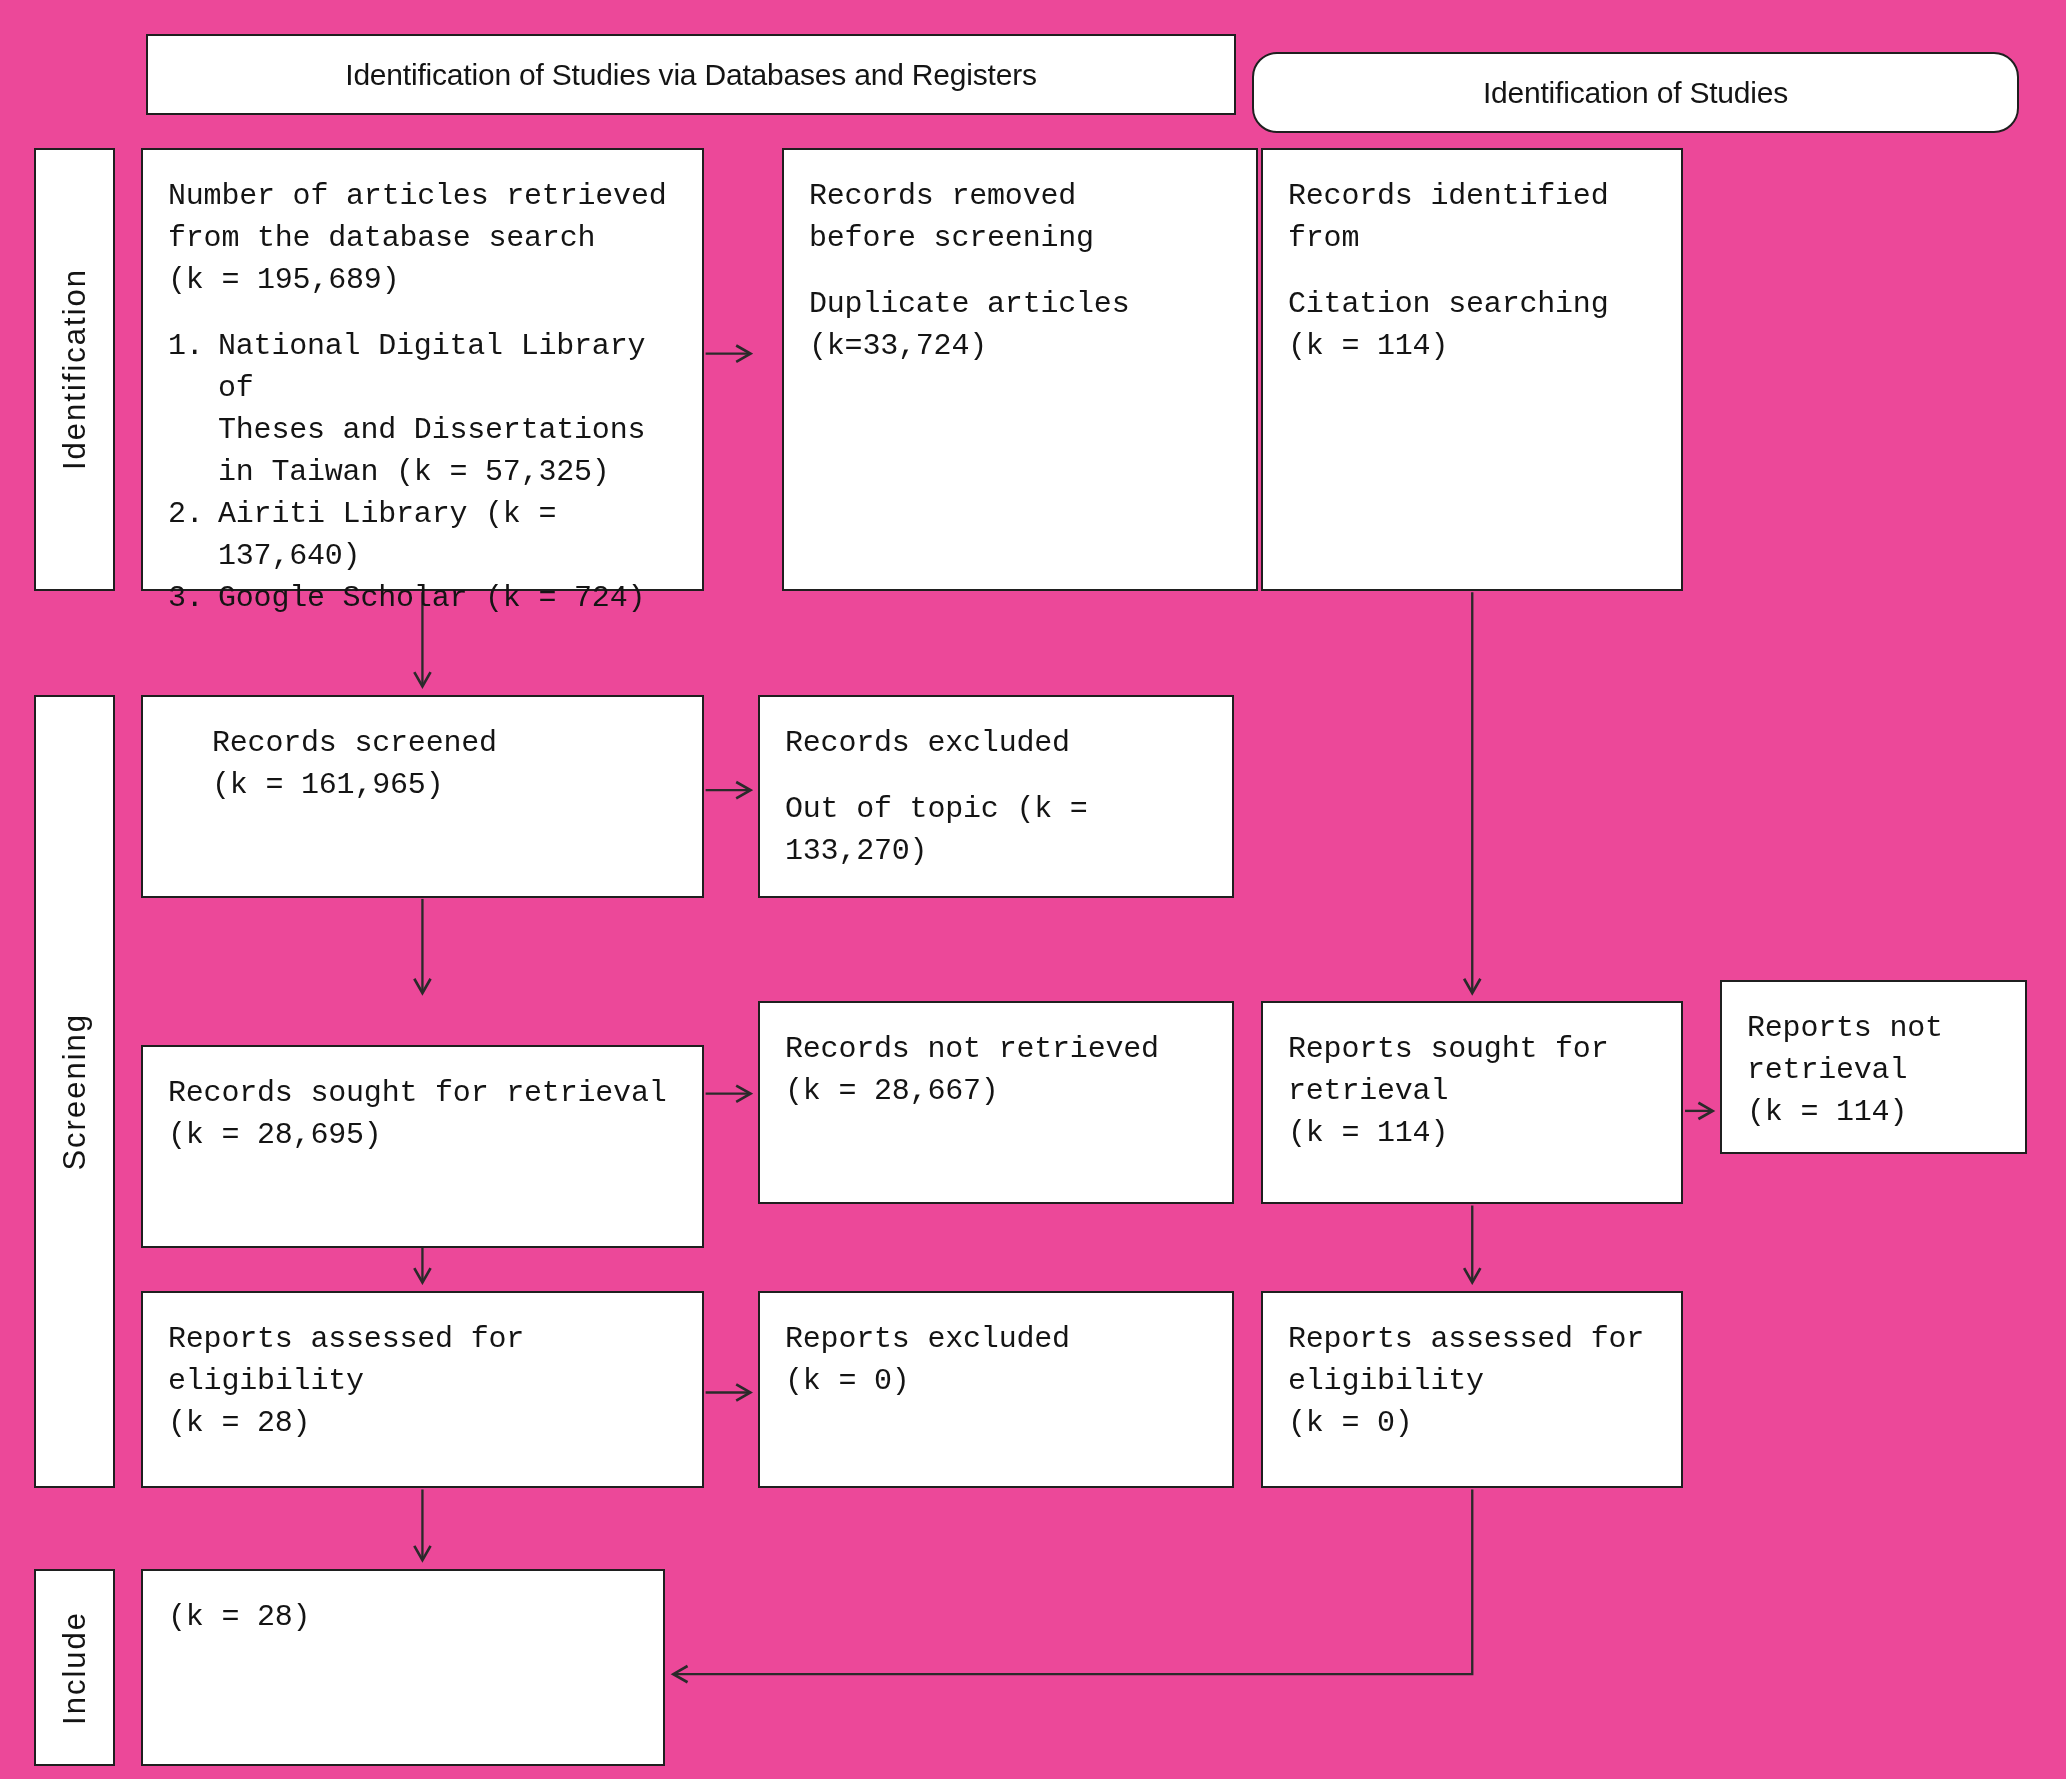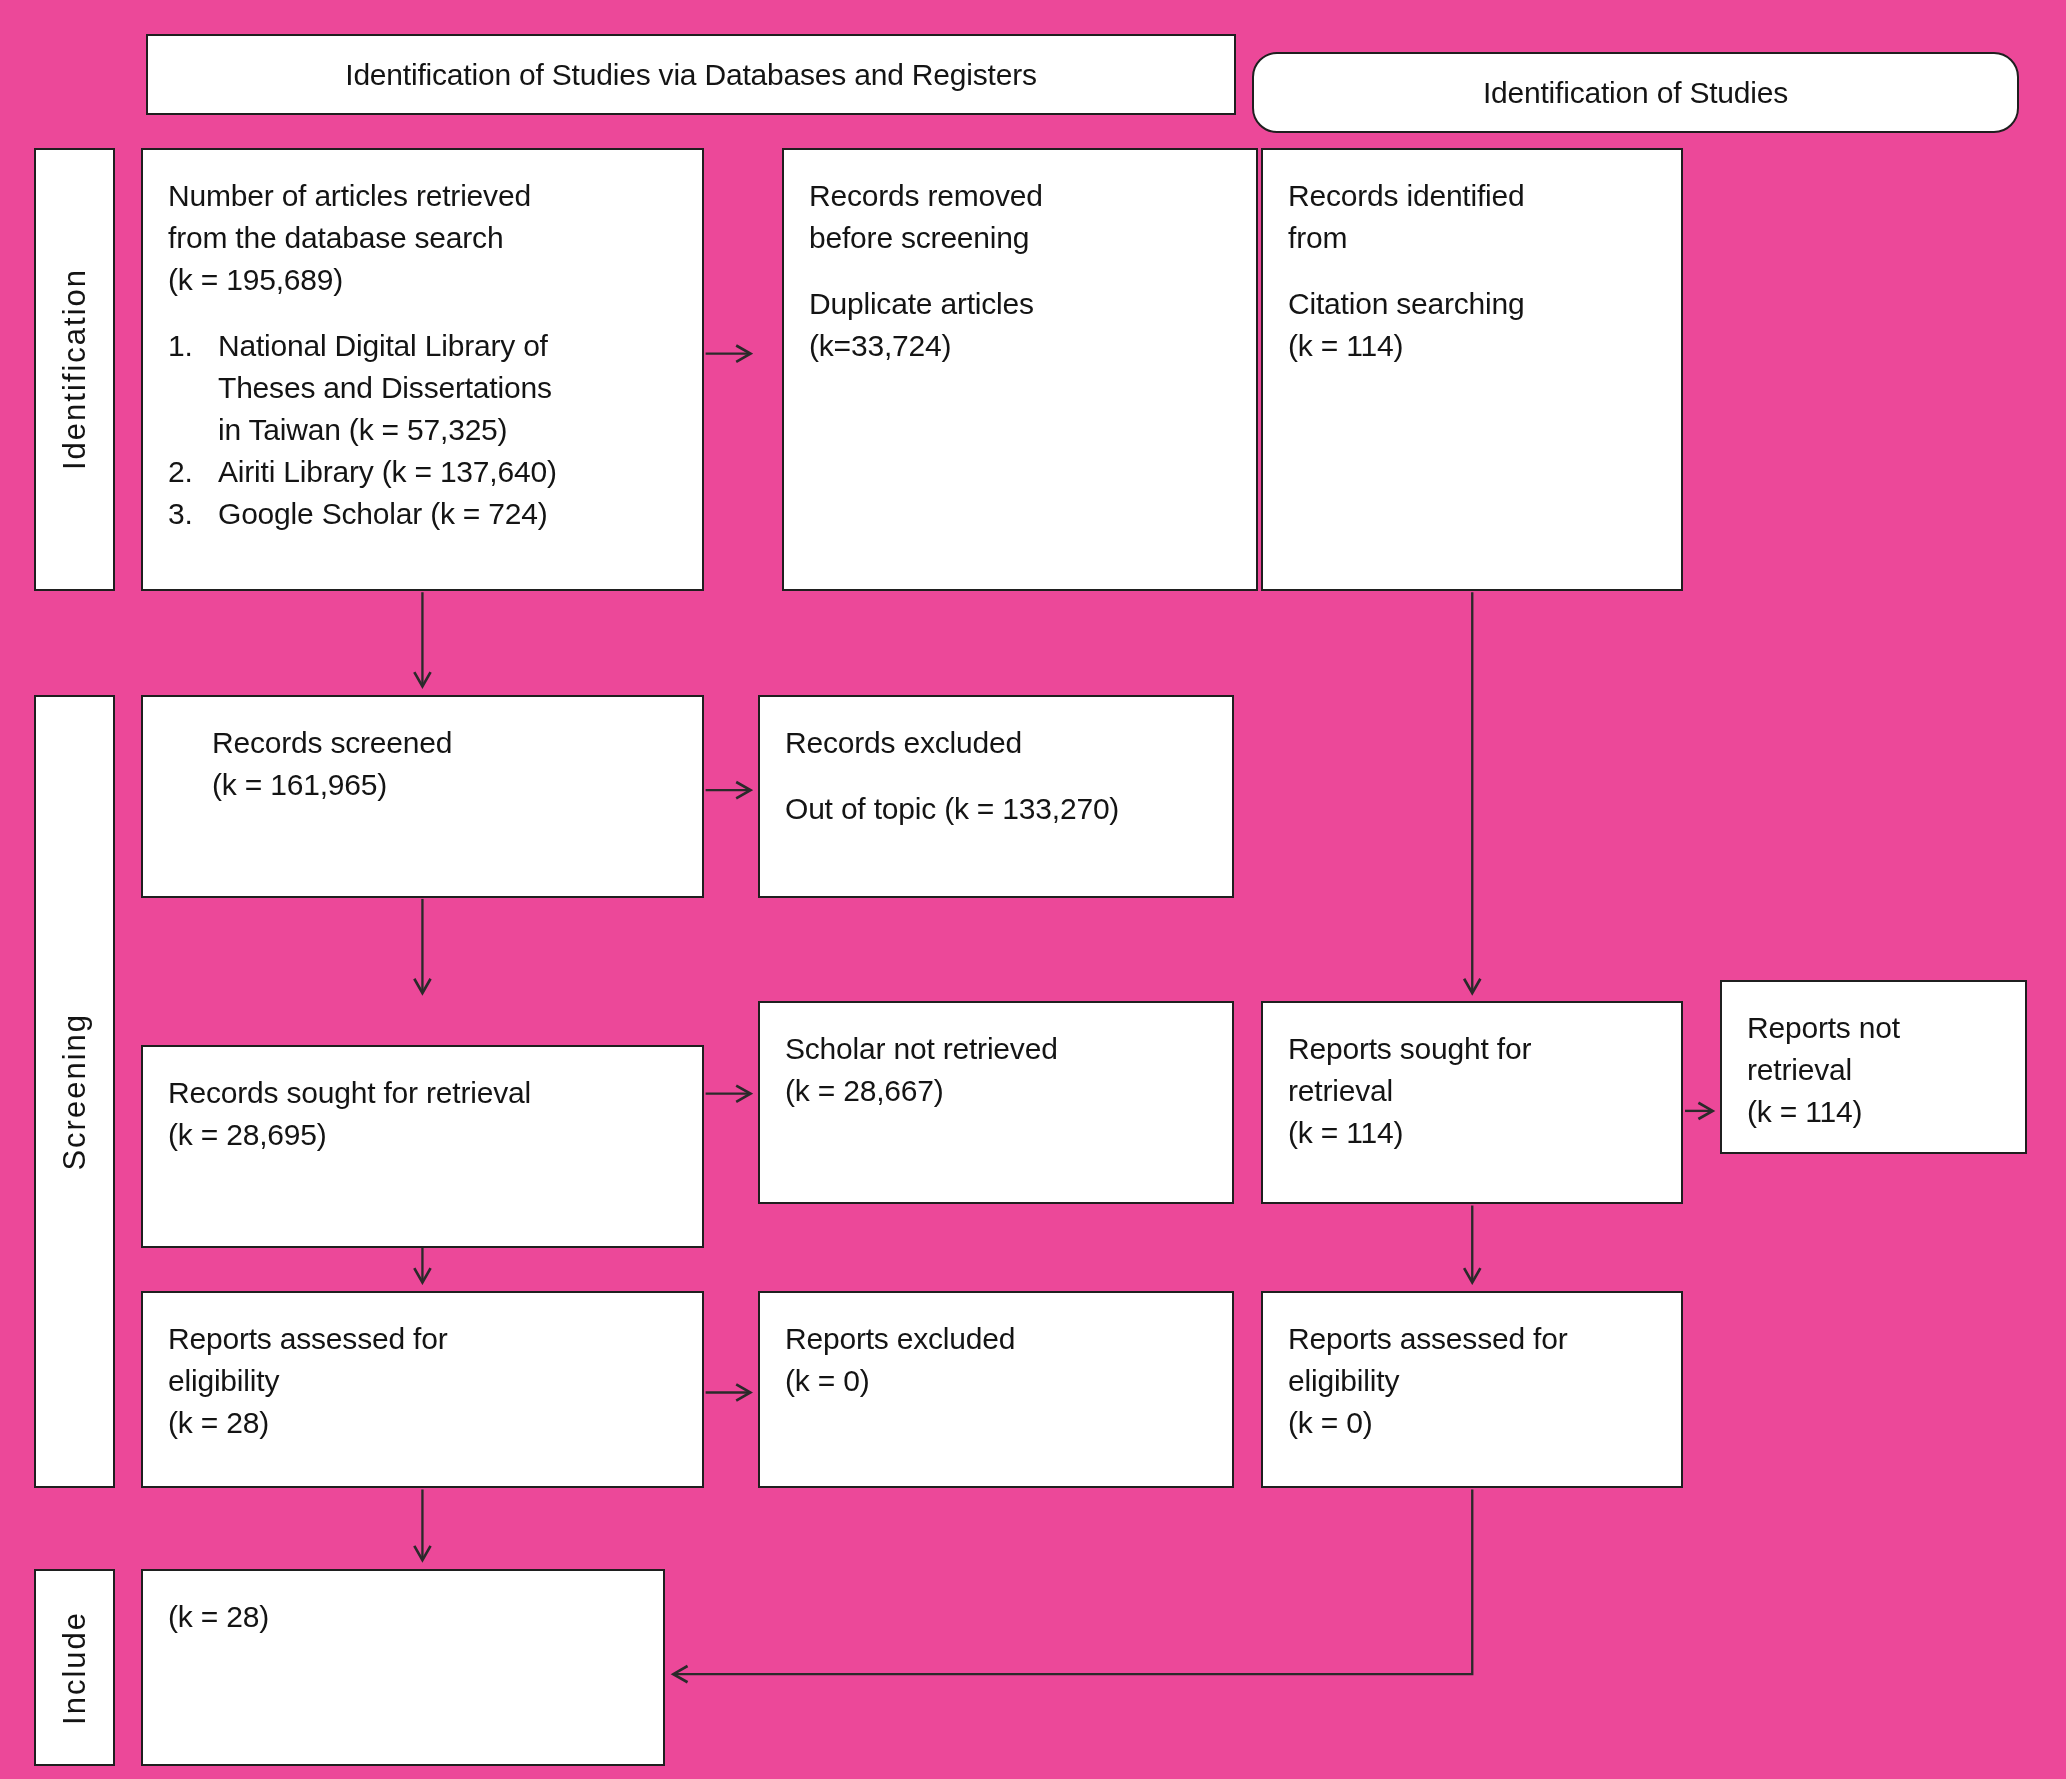--- a/index.html
+++ b/index.html
@@ -13,21 +13,21 @@
     letter-spacing: -0.2px;
   }
   .box {
     position: absolute;
     box-sizing: border-box;
     border: 2.3px solid #1f1f1f;
     background: #ffffff;
     font-size: 30px;
     line-height: 42px;
   }
-  .content { padding: 25px 23.5px 0 25px; }
+  .content { padding: 25px 23.5px 0 25px; font-family: Liberation Mono, monospace; }
   .hdr {
     display: flex;
     align-items: center;
     justify-content: center;
     text-align: center;
     font-size: 30px;
   }
   .stage {
     display: flex;
     align-items: center;
@@ -162,21 +162,21 @@
 
   <div class="box" style="left:141px; top:1001px; width:563px; height:203px;margin-top:44px;">
     <div class="content">
       <div>Records sought for retrieval</div>
       <div>(k = 28,695)</div>
     </div>
   </div>
 
   <div class="box" style="left:758px; top:1001px; width:476px; height:203px;">
     <div class="content">
-      <div>Scholar not retrieved</div>
+      <div>Records not retrieved</div>
       <div>(k = 28,667)</div>
     </div>
   </div>
 
   <div class="box" style="left:1261px; top:1001px; width:422px; height:203px;">
     <div class="content">
       <div>Reports sought for</div>
       <div>retrieval</div>
       <div>(k = 114)</div>
     </div>

